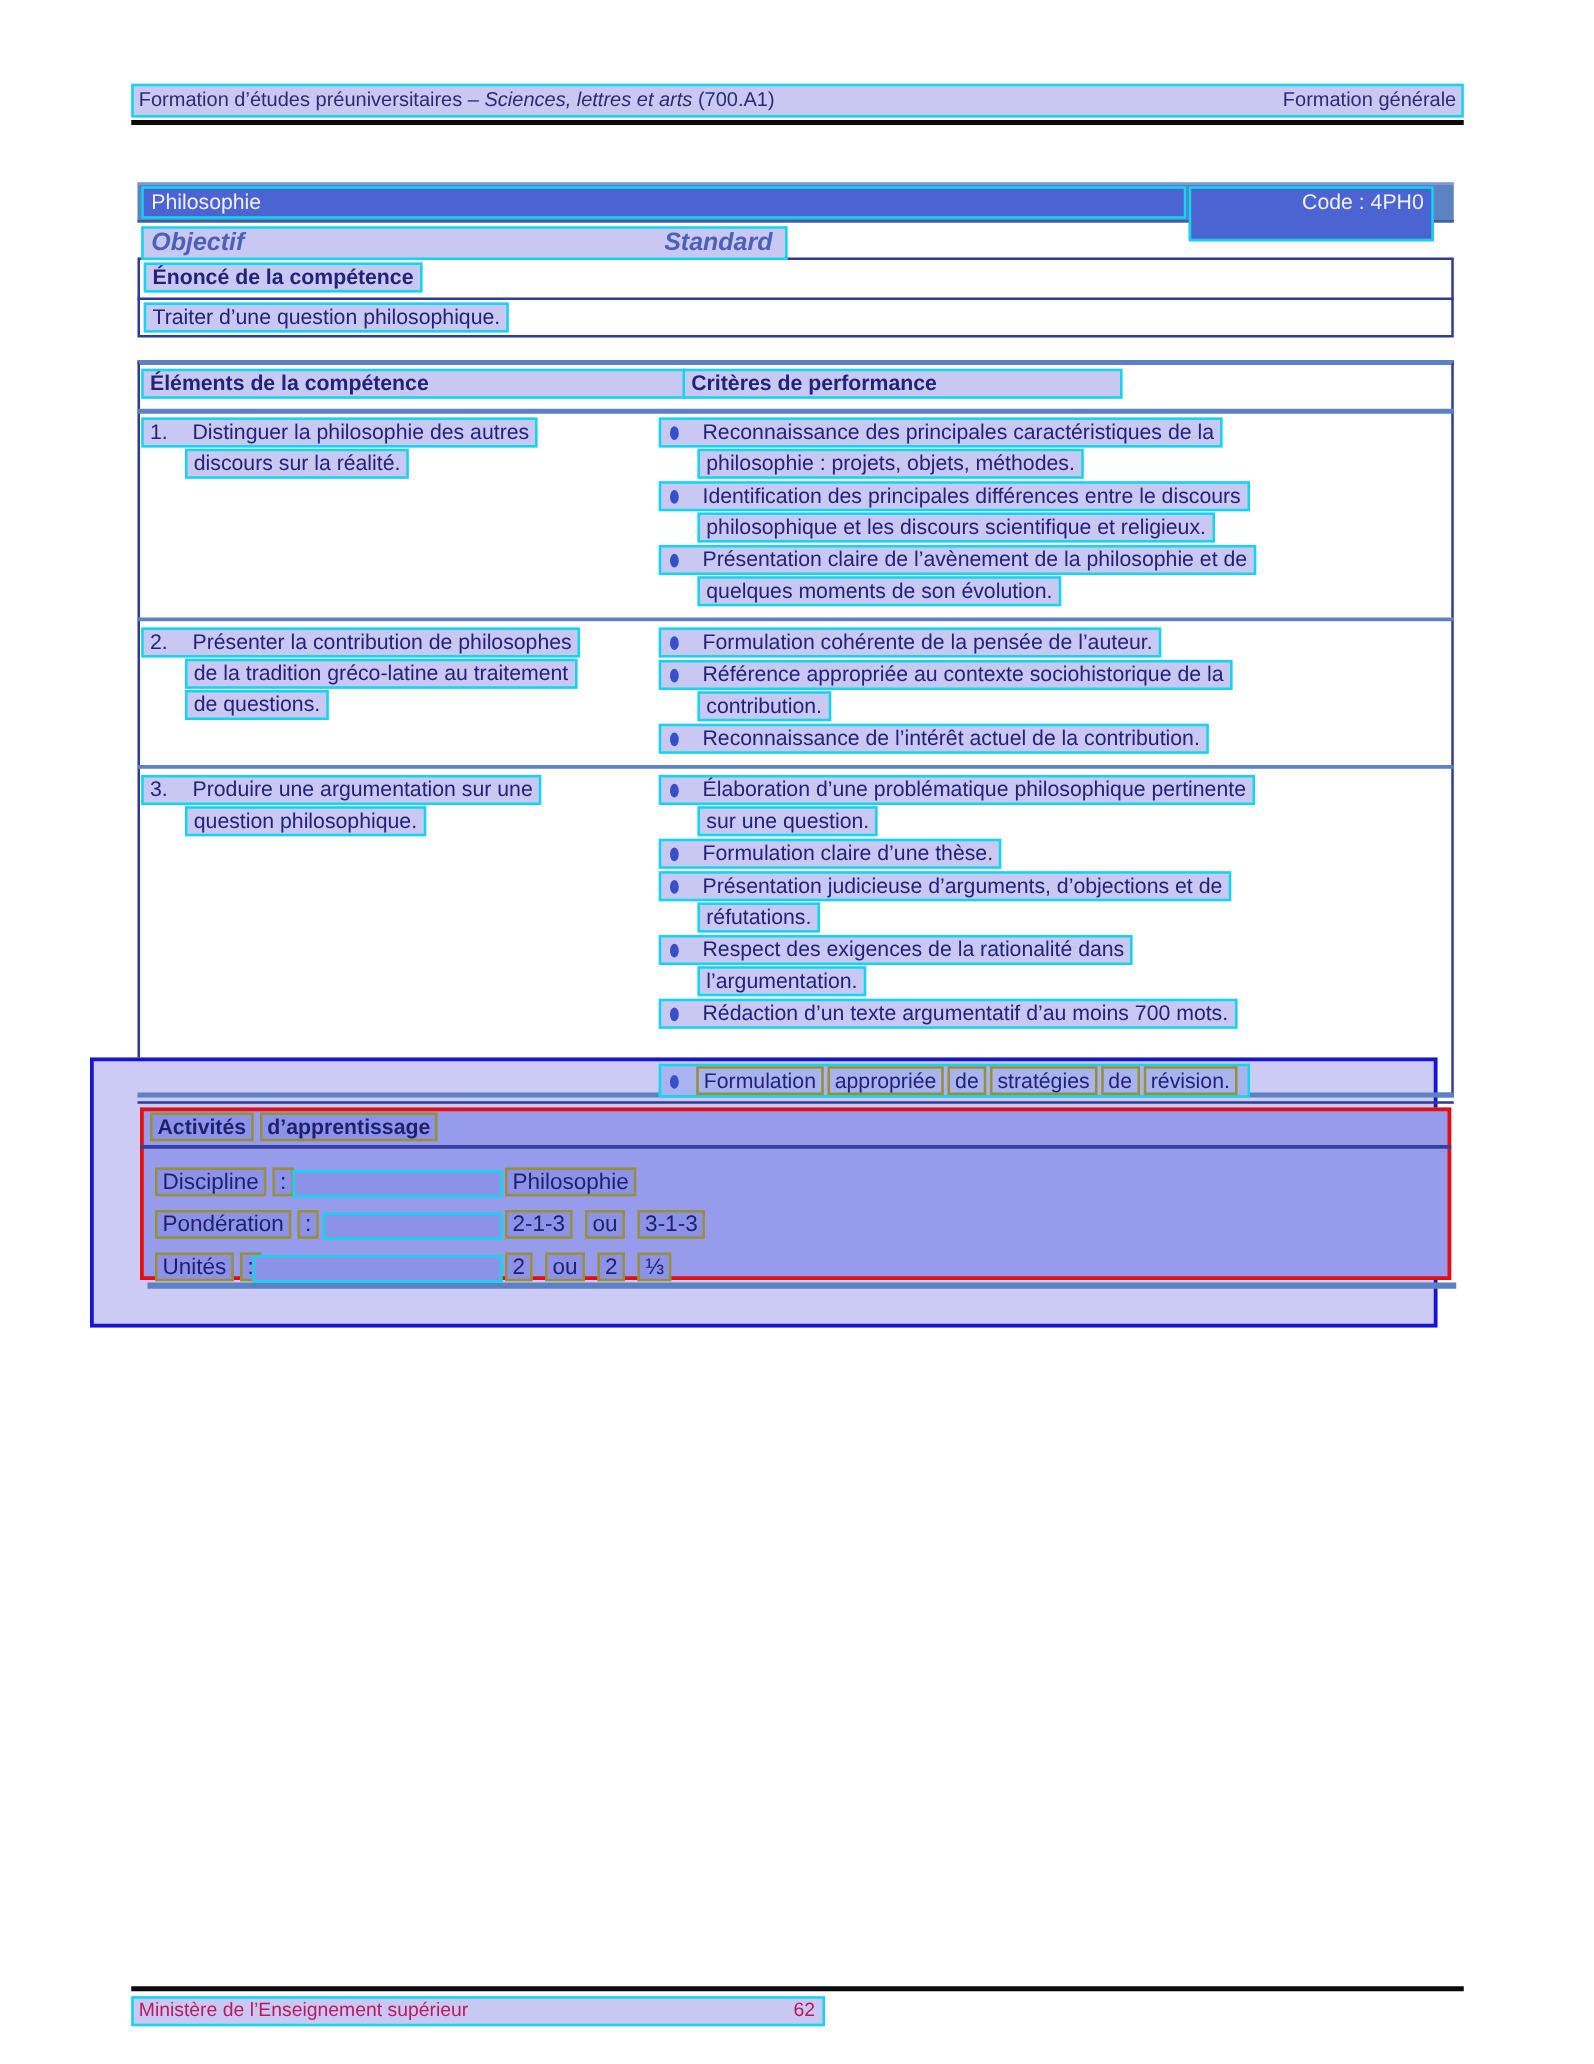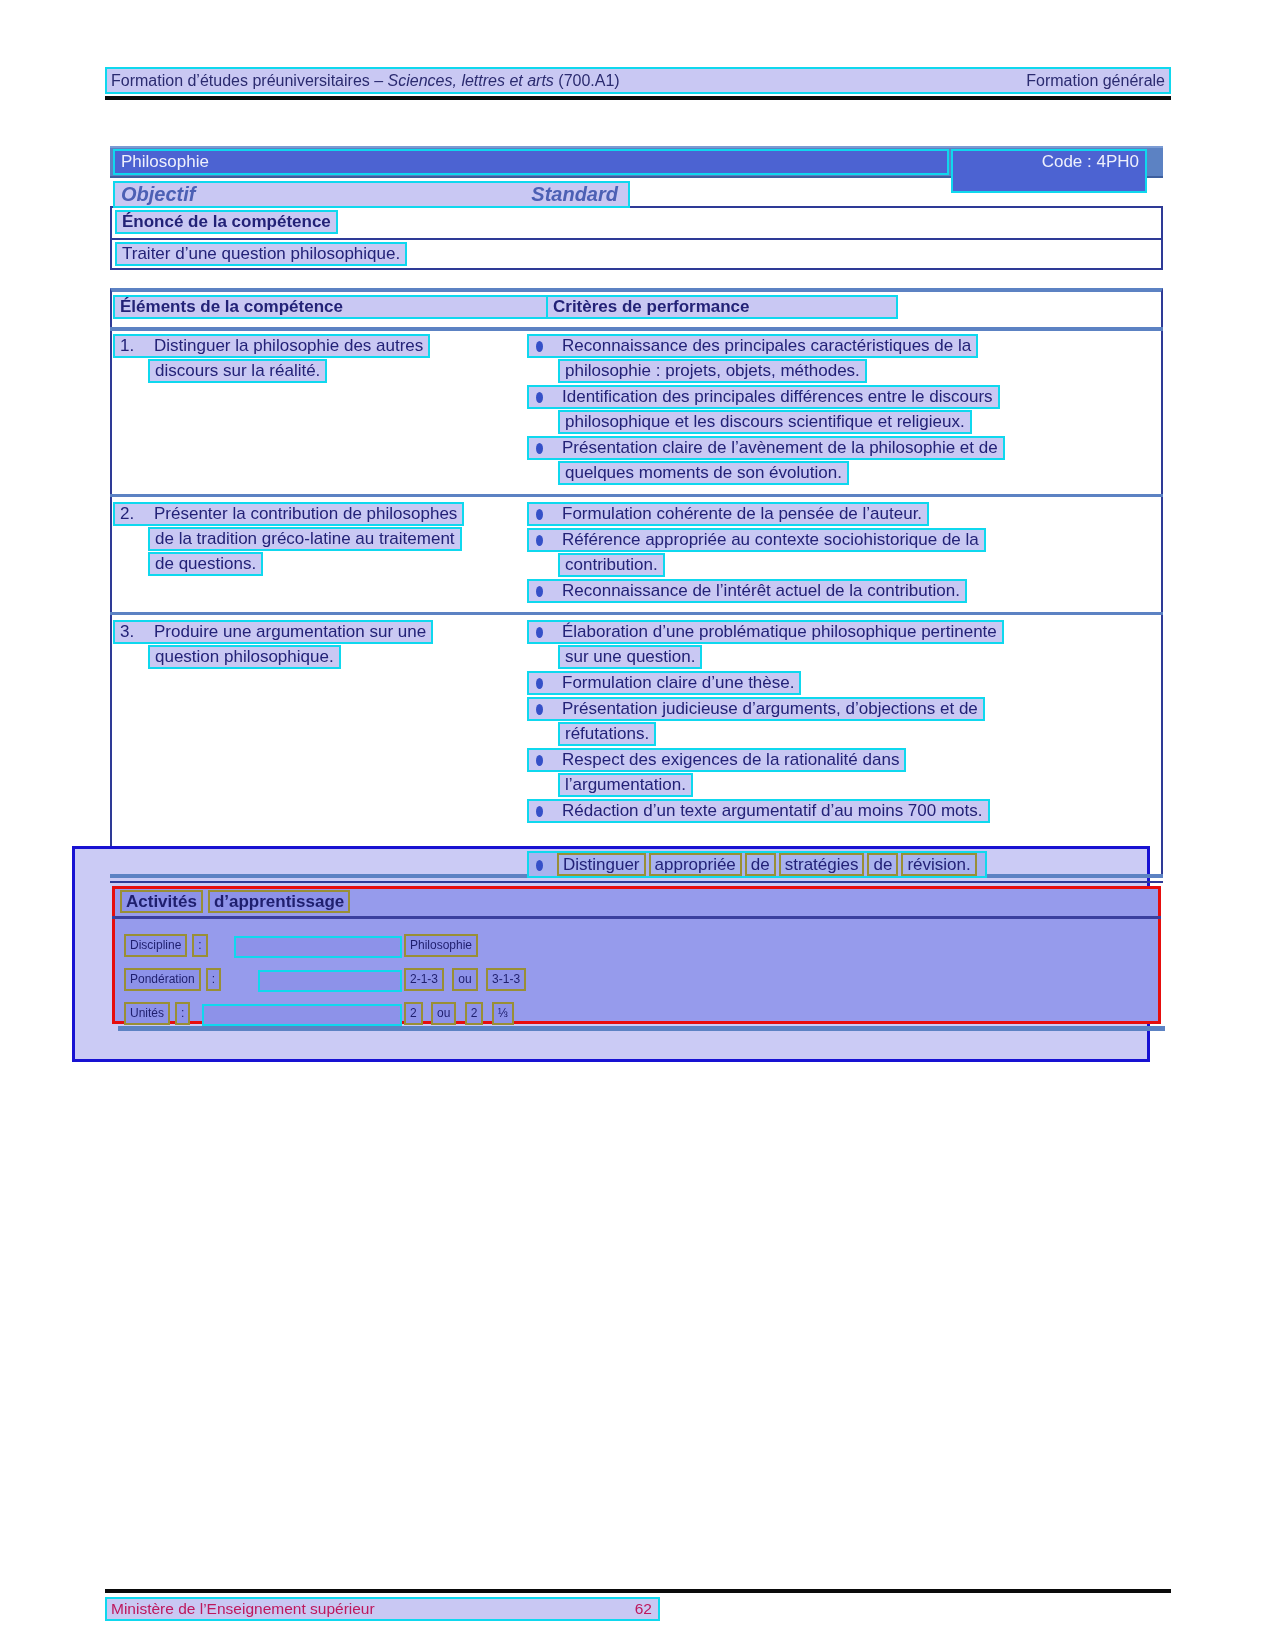--- a/index.html
+++ b/index.html
@@ -39,21 +39,21 @@
 
   
   #redpanel{position:absolute;left:112px;top:886px;width:1049px;height:138px;background:#969bec;
             border:3px solid #e60d0d;box-sizing:border-box;z-index:4;}
   #redshadow{position:absolute;left:118px;top:1026px;width:1047px;height:5px;background:#5c82c3;z-index:3;}
 
   
   .w{display:inline-block;border:2px solid #998f35;background:#8d92e9;padding:0 4px;
      margin-right:5px;line-height:19px;}
   .w:empty{display:none;}
-  .wrow{position:absolute;z-index:5;font-size:12px;color:#1f1f6e;white-space:nowrap;}
+  .wrow{position:absolute;z-index:5;font-size:18px;color:#1f1f6e;white-space:nowrap;}
   .wrow.bold{font-weight:bold;font-size:17px;}
   .leader{position:absolute;height:22px;border:2px solid #0fd8ee;background:#8d92e9;
           box-sizing:border-box;z-index:5;}
 
   
   .util{background:#a9b3ee;}
   .util .w{background:#a9b3ee;margin-right:3px;}
   .util .dot{margin-right:14px;}
 
   
@@ -148,21 +148,21 @@
     <span class="dot"></span><span>Respect des exigences de la rationalité dans</span>
   </div>
   <div class="hl" style="left:558px;top:773px;">l’argumentation.</div>
   <div class="hl" style="left:527px;top:799px;">
     <span class="dot"></span><span>Rédaction d’un texte argumentatif d’au moins 700 mots.</span>
   </div>
 
   <div id="overlay"></div>
 
   <div class="hl util" style="left:527px;top:851px;">
-    <span class="dot"></span><span class="wordize"><span class="w">Distinguer</span><span class="w">appropriée</span><span class="w">de</span><span class="w">stratégies</span><span class="w">de</span><span class="w">révision.</span></span>
+    <span class="dot"></span><span class="wordize"><span class="w">Formulation</span><span class="w">appropriée</span><span class="w">de</span><span class="w">stratégies</span><span class="w">de</span><span class="w">révision.</span></span>
   </div>
 
   <div class="rule" style="left:110px;top:874px;width:1053px;height:4px;background:#5c82c3;"></div>
   <div class="rule" style="left:110px;top:881px;width:1053px;height:2px;background:#2e3a96;"></div>
 
   <div id="redpanel"></div>
   <div id="redshadow"></div>
   <div class="rule" style="left:112px;top:916px;width:1049px;height:3px;background:#3a3f9e;z-index:4;"></div>
 
   <div class="wrow bold wordize" style="left:120px;top:890px;"><span class="w">Activités</span><span class="w">d’apprentissage</span></div>

